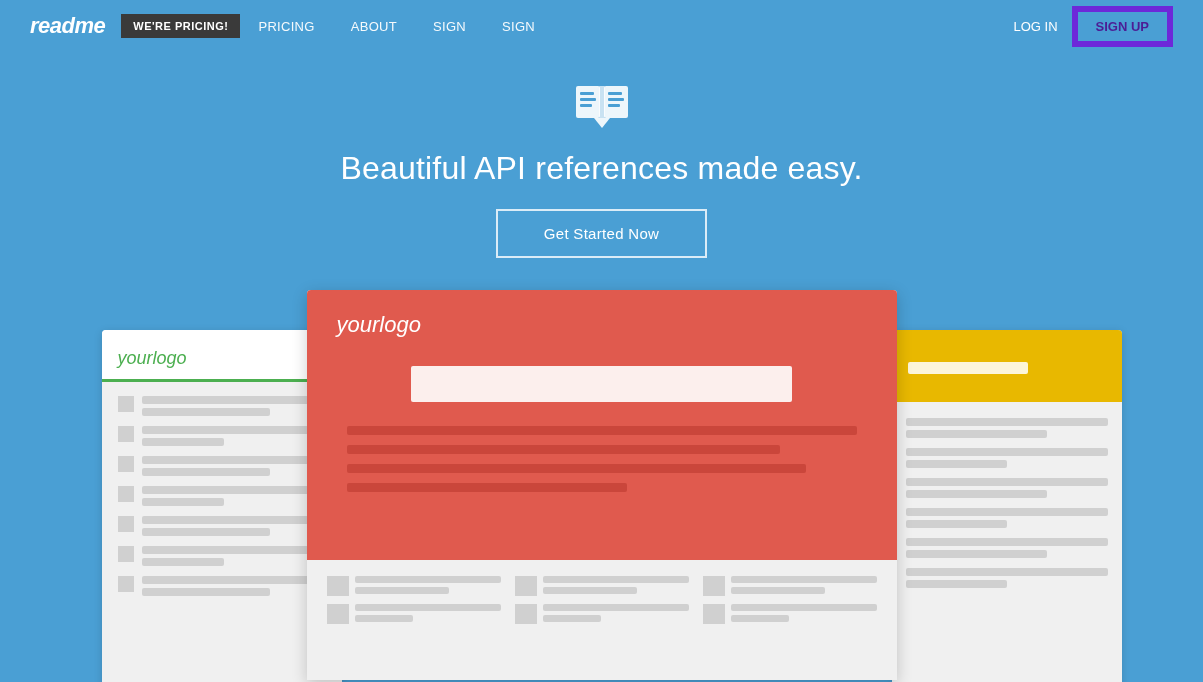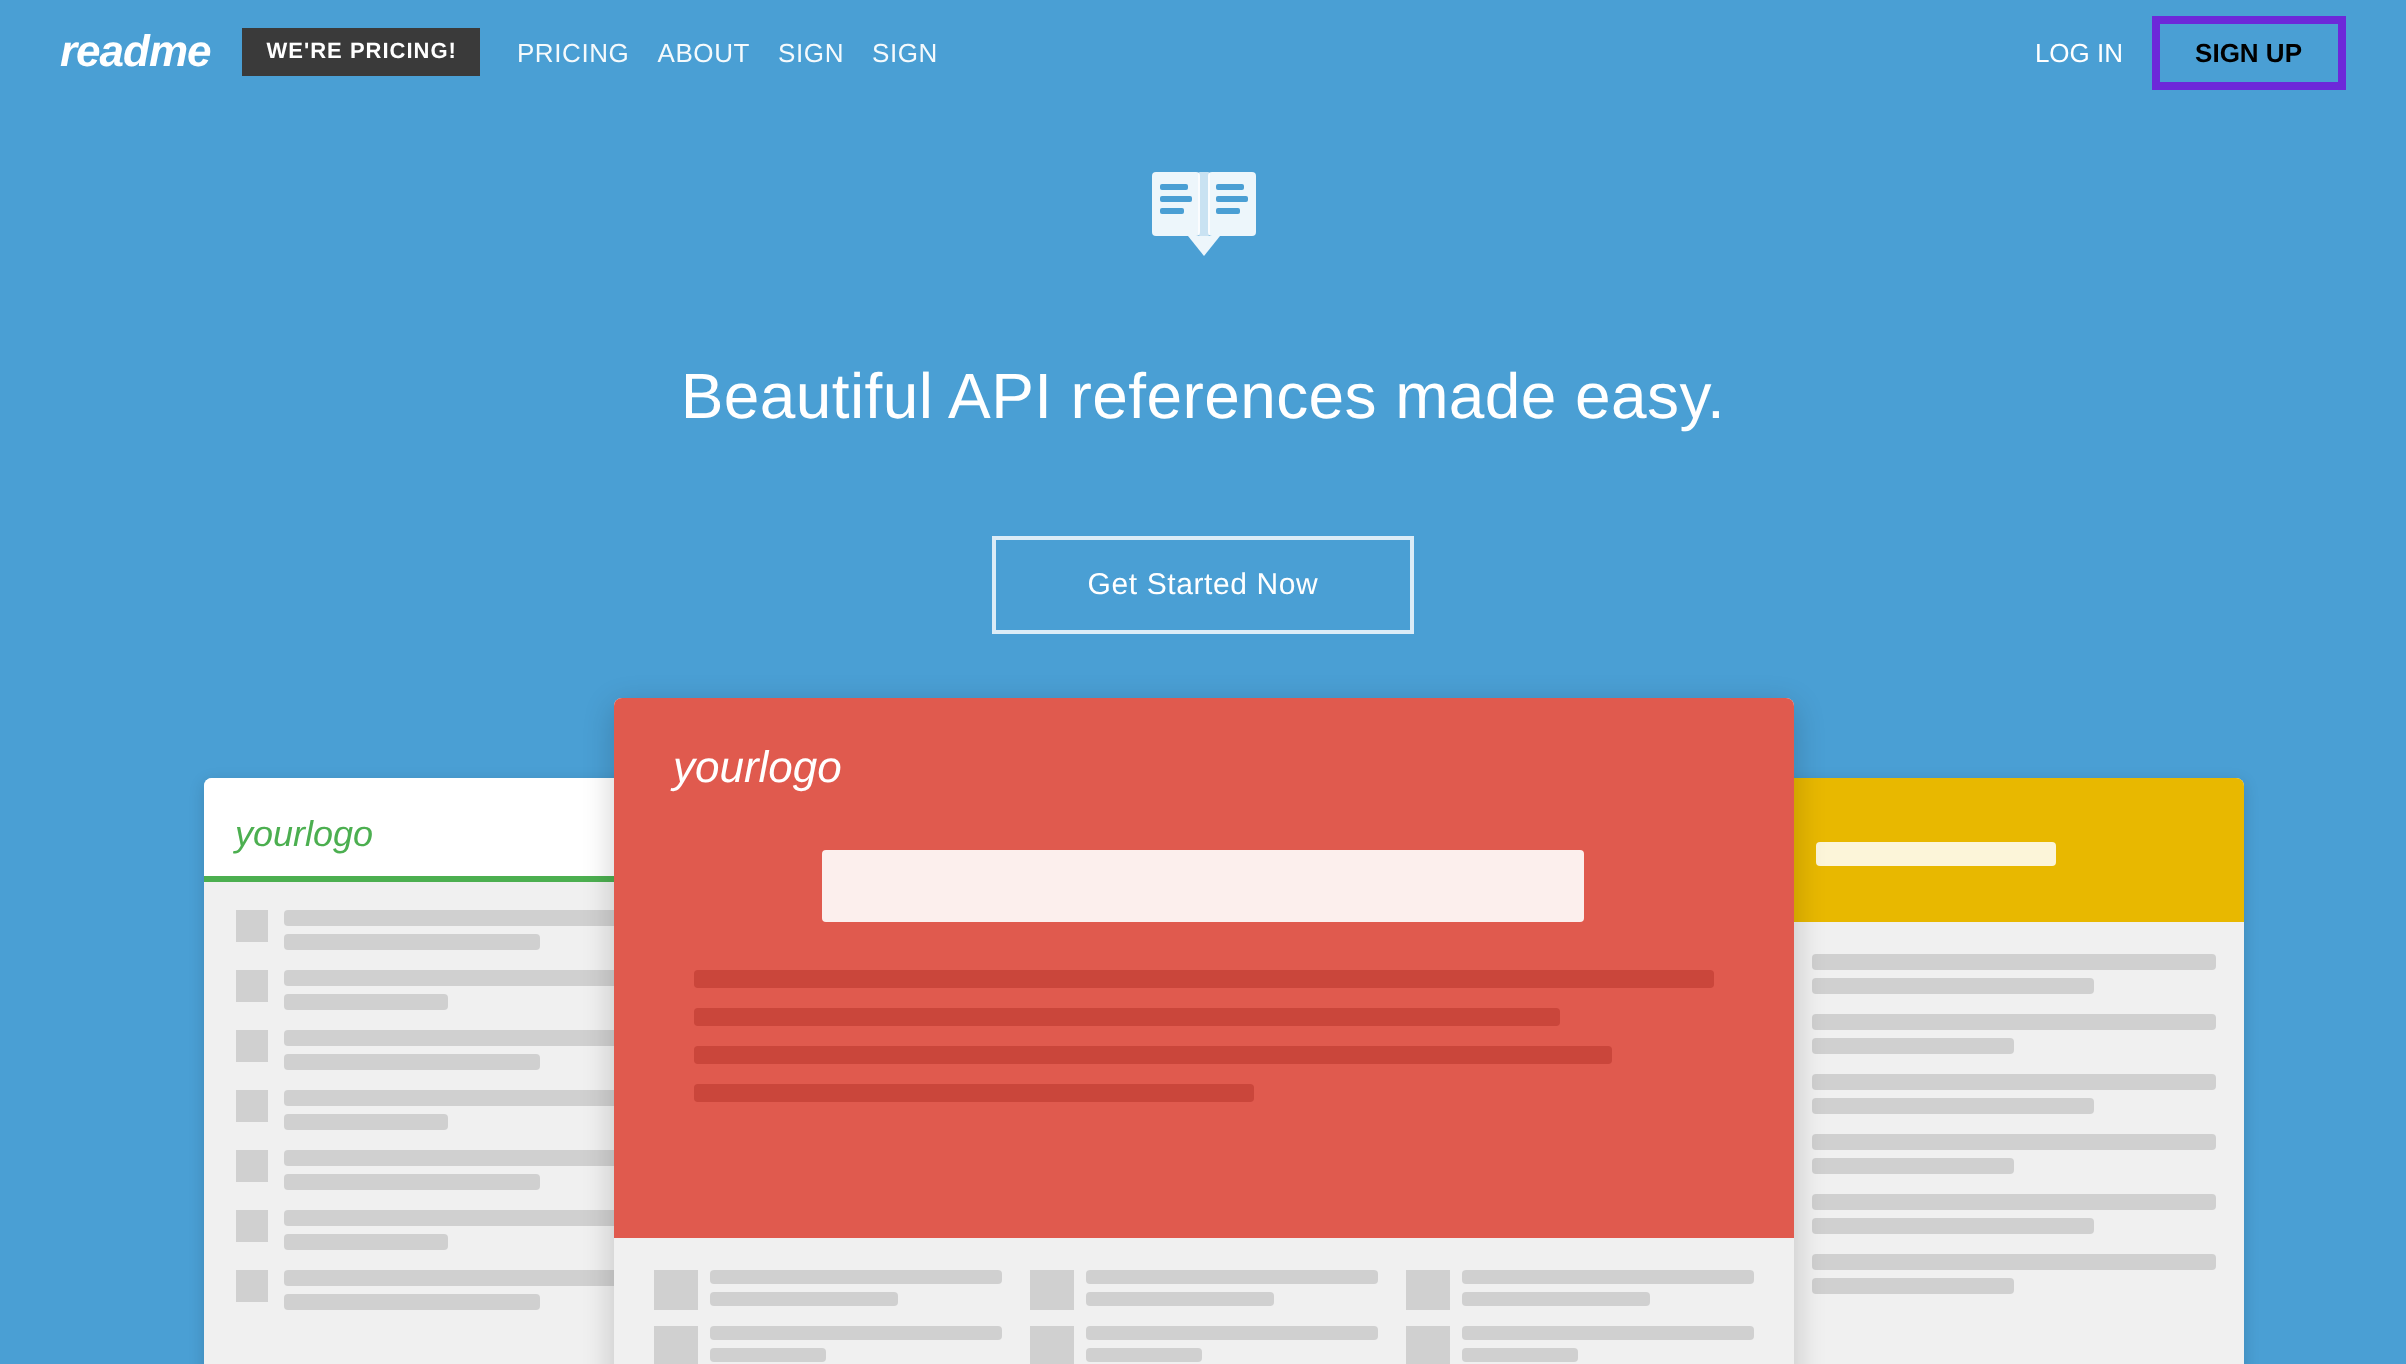--- a/index.html
+++ b/index.html
@@ -37,21 +37,21 @@
       font-weight: 700;
       padding: 6px 12px;
       border: none;
       cursor: pointer;
       letter-spacing: 0.5px;
       margin-right: 18px;
     }
 
     .nav-links {
       display: flex;
-      gap: 14px;
+      gap: 36px;
       flex: 1;
     }
 
     .nav-link {
       color: #fff;
       text-decoration: none;
       font-size: 13px;
       font-weight: 500;
       letter-spacing: 0.3px;
       opacity: 0.95;
@@ -65,36 +65,35 @@
 
     .login-link {
       color: #fff;
       font-size: 13px;
       font-weight: 500;
       text-decoration: none;
       text-align: center;
     }
 
     .signup-btn {
-      color: #000000;
+      color: #4c1d95;
       font-size: 13px;
       font-weight: 600;
       padding: 7px 18px;
-      border: 4px solid #6d28d9;
+      border: 6px solid #6d28d9;
       background: transparent;
       cursor: pointer;
     }
 
     
     .hero {
       display: flex;
       flex-direction: column;
       align-items: center;
       padding-top: 28px;
-      gap: 29px;
     }
 
     .hero-icon {
       margin-bottom: 14px;
     }
 
     .hero-title {
       color: #fff;
       font-size: 32px;
       font-weight: 300;

